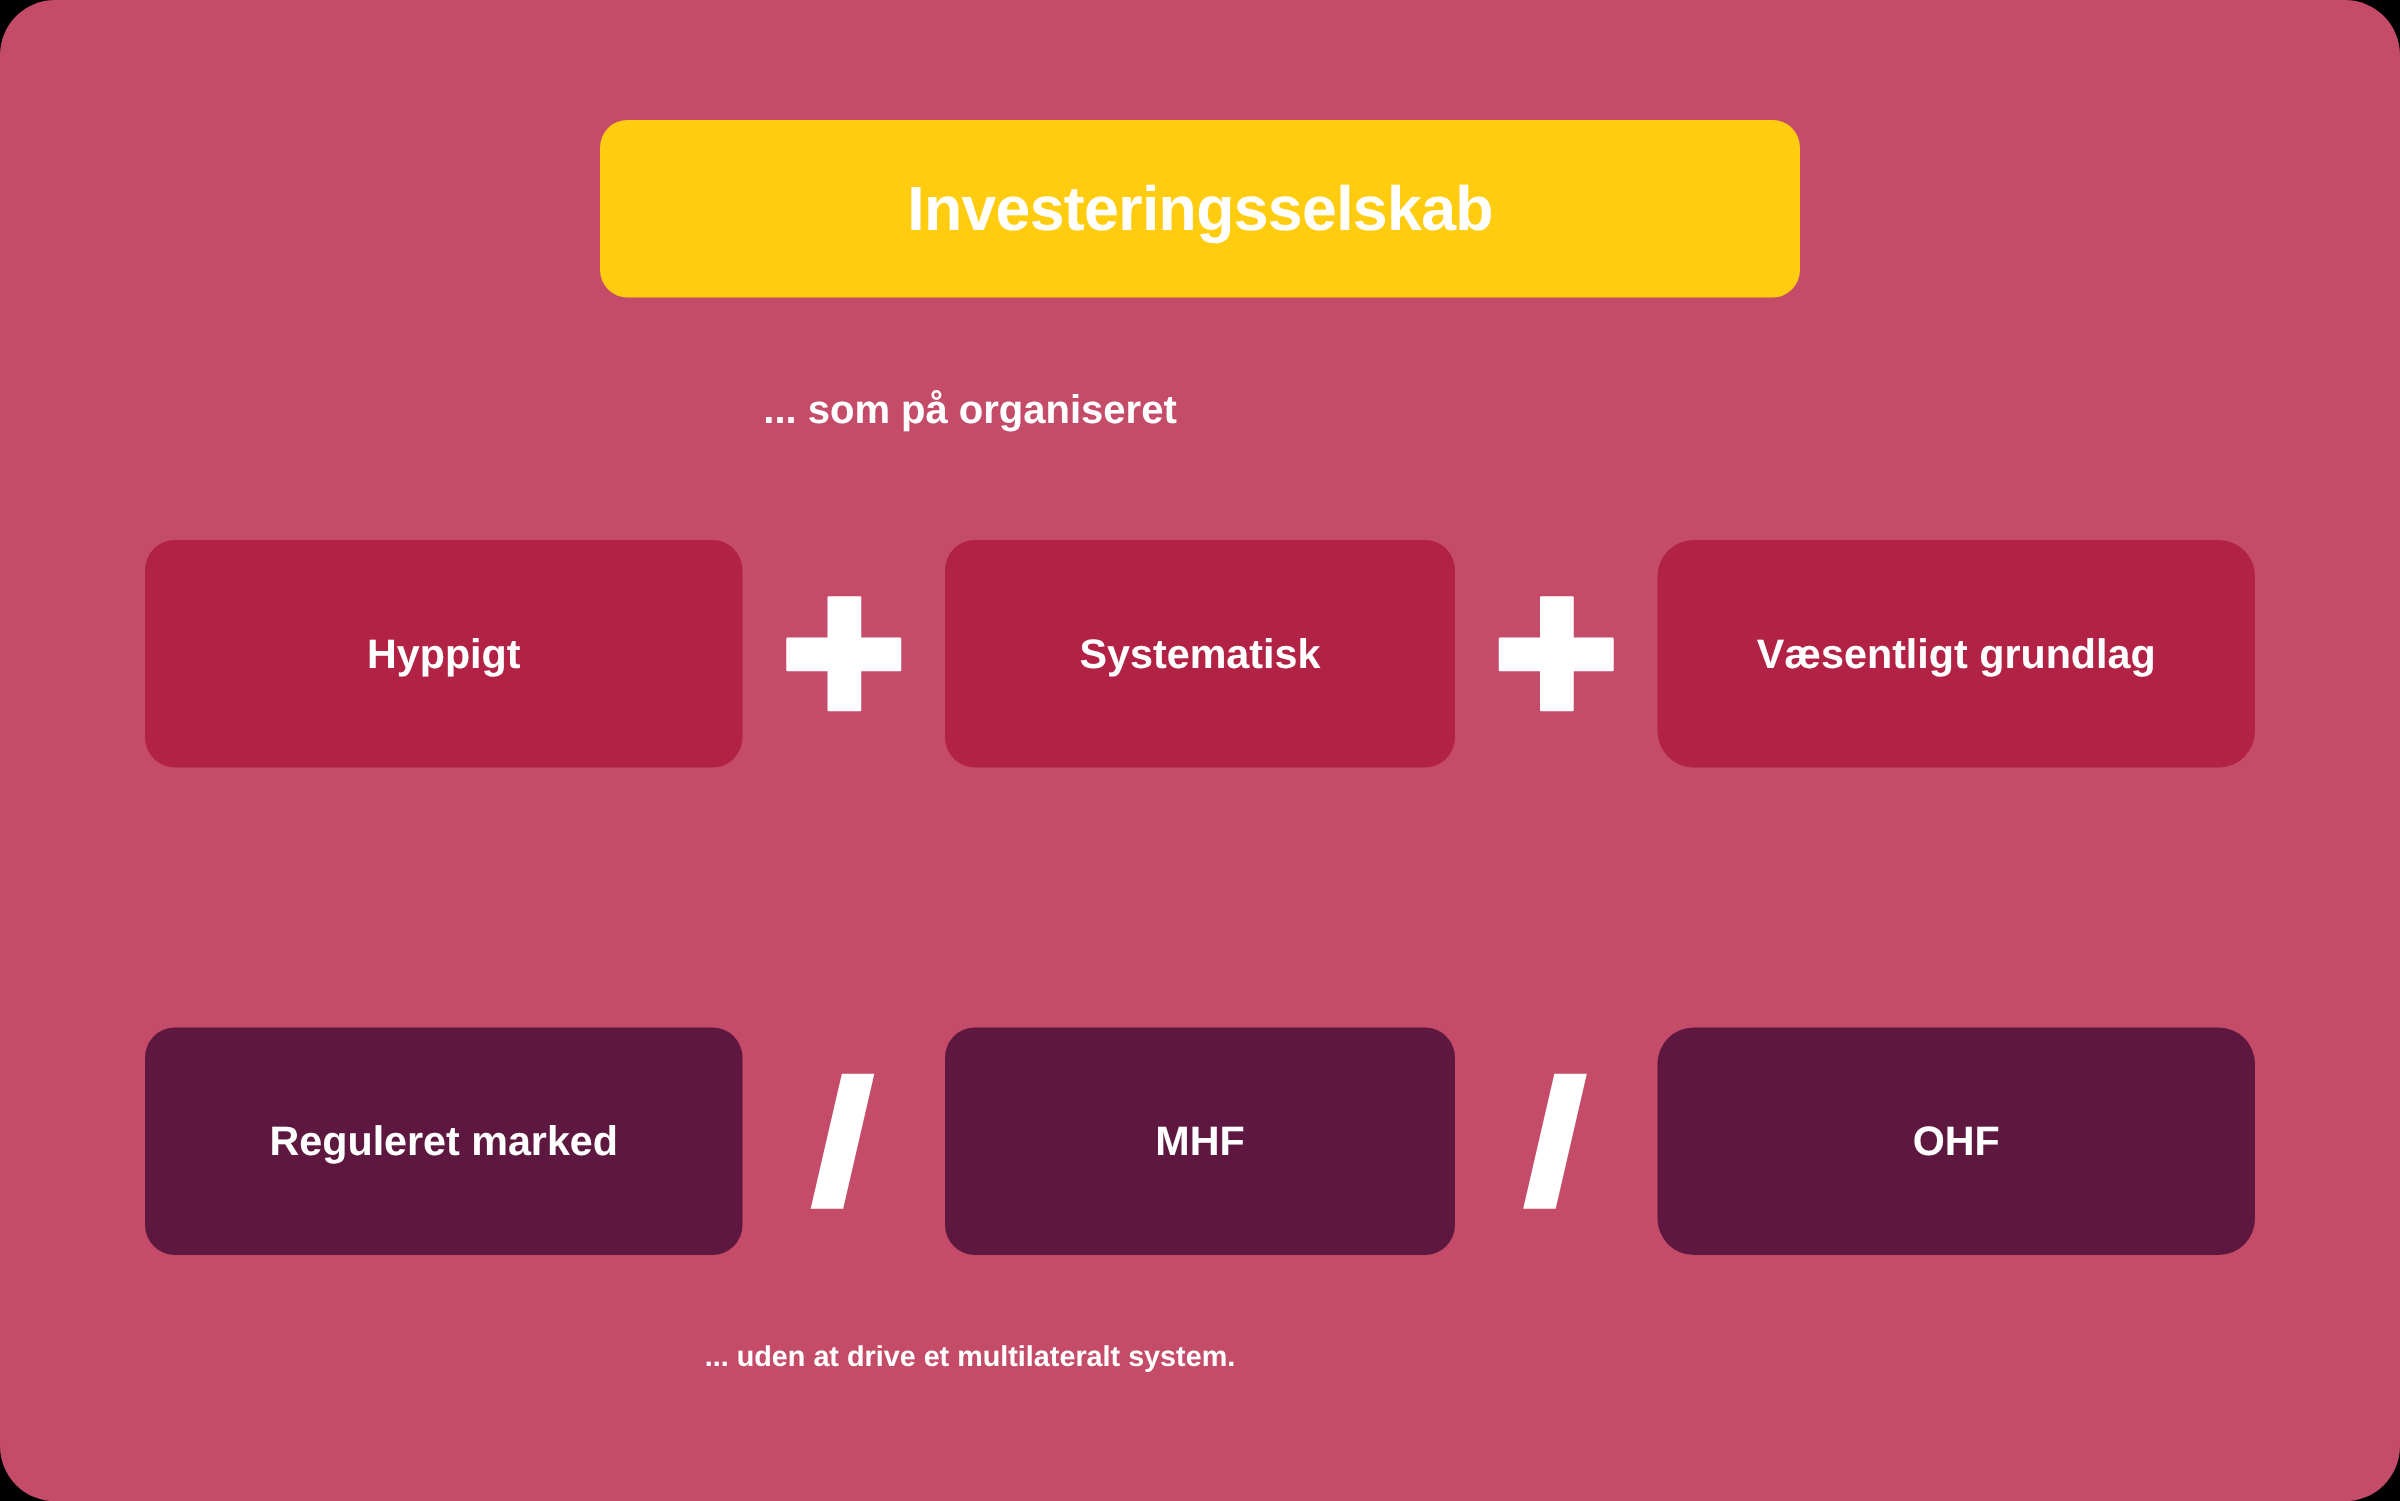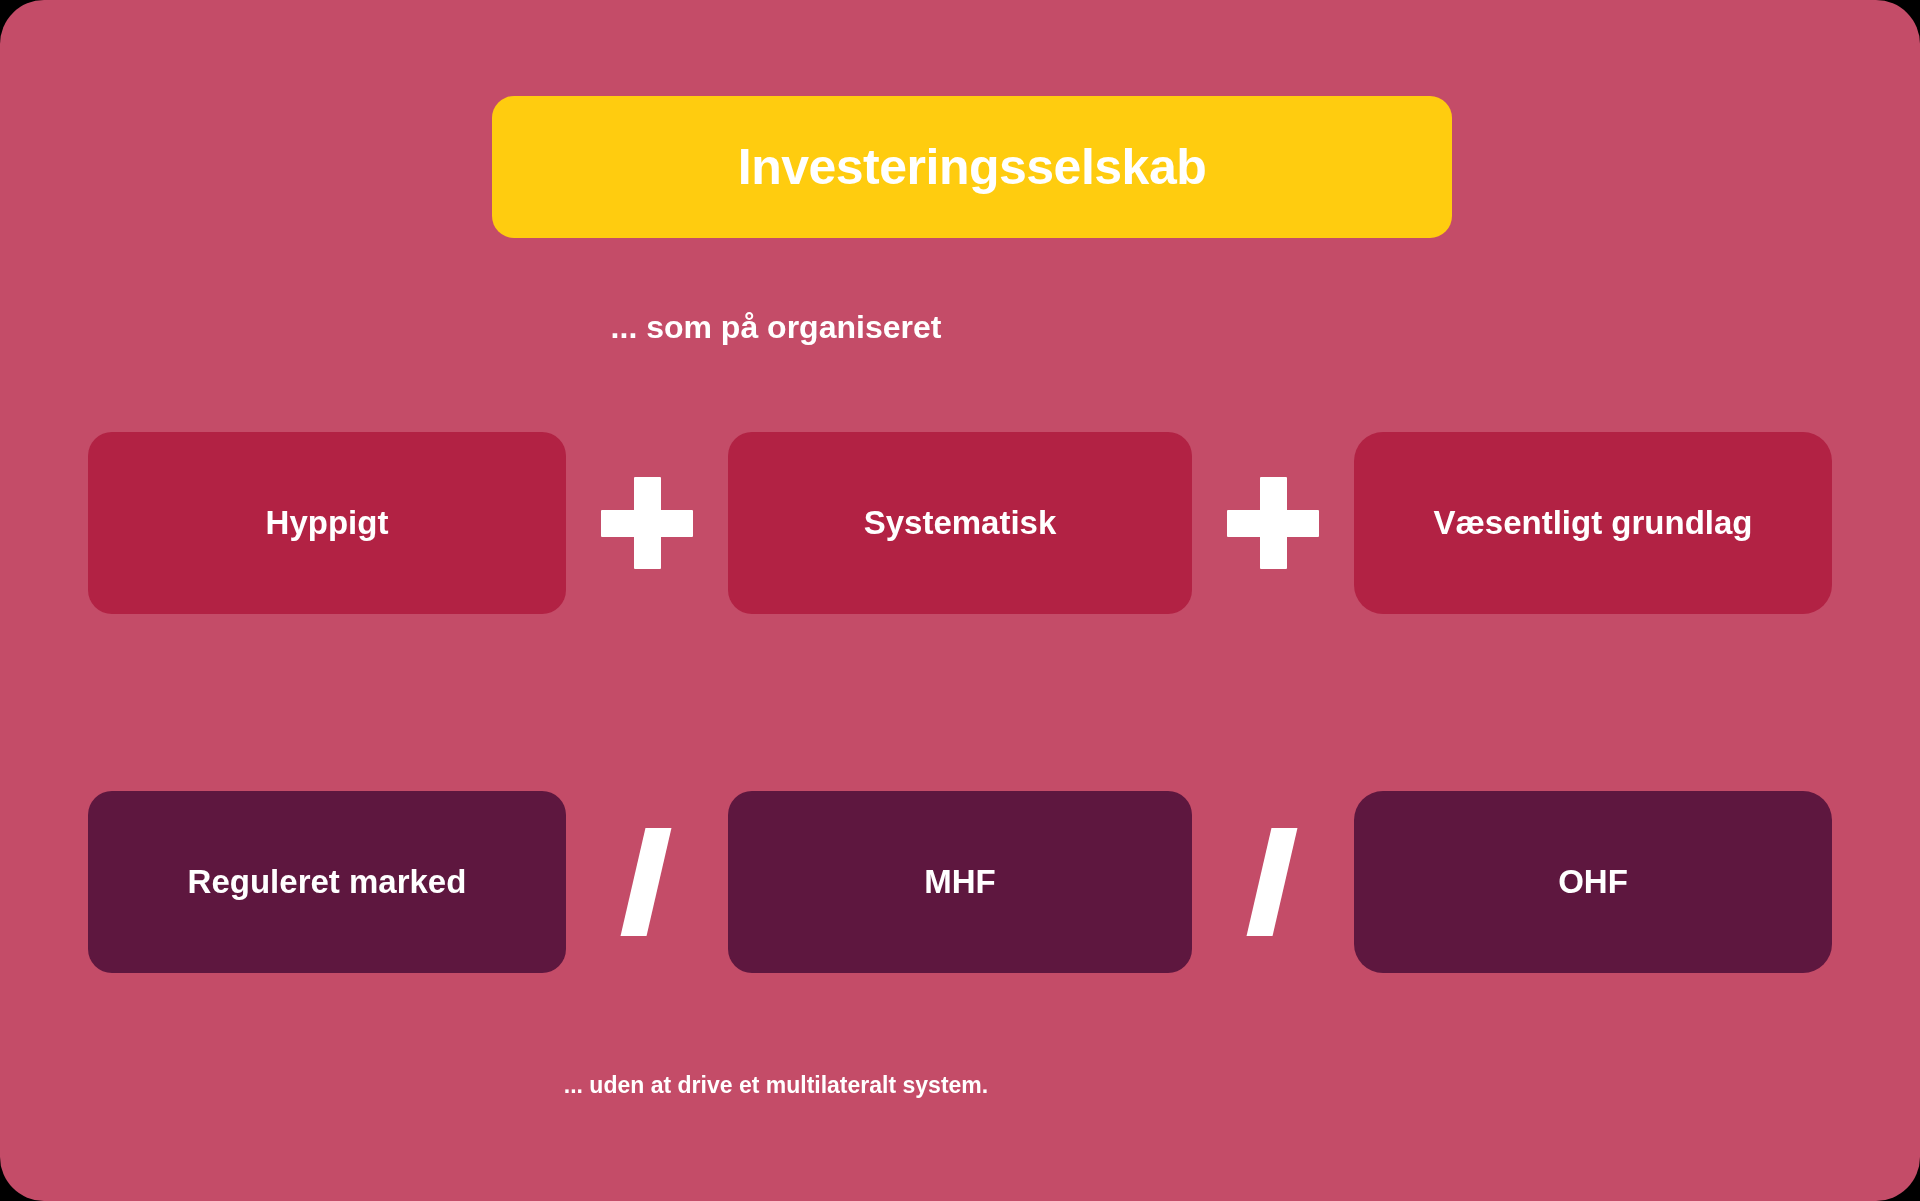--- a/index.html
+++ b/index.html
@@ -20,21 +20,21 @@
     height: 1201px;
     background: #C44C68;
     border-radius: 44px;
     overflow: hidden;
     box-sizing: border-box;
   }
 
   
   .title-banner {
     position: absolute;
-    left: 492px;
+    left: 480px;
     top: 96px;
     width: 960px;
     height: 142px;
     background: #FFCC0F;
     border-radius: 22px;
     display: flex;
     align-items: center;
     justify-content: center;
     box-sizing: border-box;
   }
@@ -65,21 +65,21 @@
   
   .row {
     position: absolute;
     left: 0;
     width: 1920px;
     display: flex;
     align-items: center;
     justify-content: center;
   }
   .row-1 { top: 432px; height: 182px; }
-  .row-2 { top: 791px; height: 182px; }
+  .row-2 { top: 822px; height: 182px; }
 
   .chip {
     display: flex;
     align-items: center;
     justify-content: center;
     border-radius: 24px;
     box-sizing: border-box;
     height: 182px;
     padding: 0 24px;
   }
@@ -90,21 +90,21 @@
     line-height: 1.1;
     white-space: nowrap;
     text-align: center;
   }
 
   .chip.level-1 { background: #B22244; }
   .chip.level-2 { background: #5E173F; }
 
   
   .w-a { width: 478px; }
-  .w-b { width: 464px; }
+  .w-b { width: 408px; }
   .w-c { width: 478px; border-radius: 29px; }
 
   
   .sep {
     width: 162px;
     display: flex;
     align-items: center;
     justify-content: center;
     height: 182px;
   }

